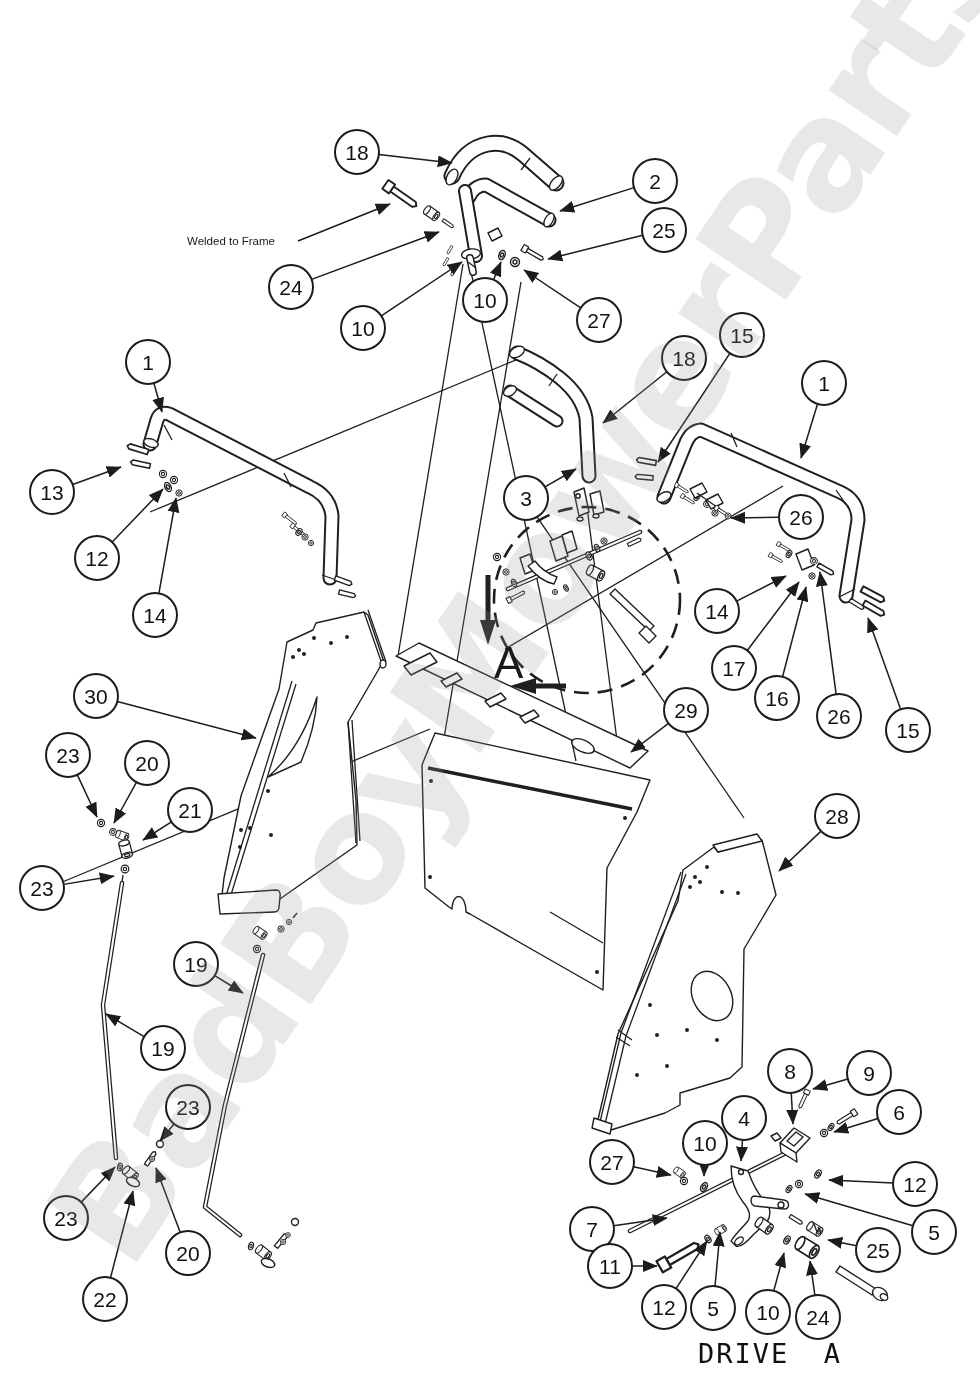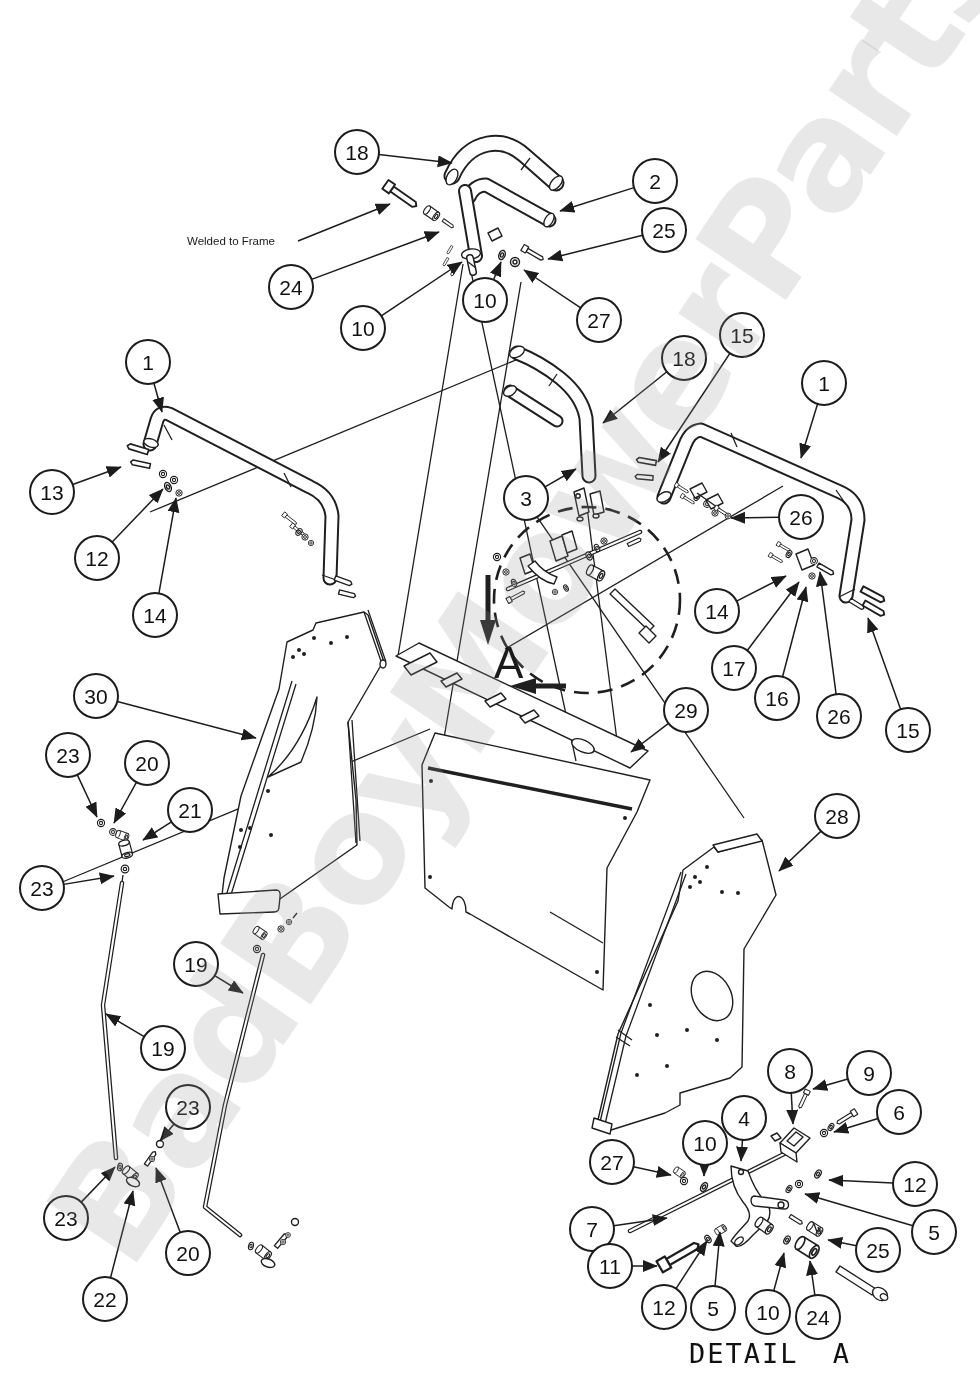--- a/index.html
+++ b/index.html
@@ -589,15 +589,15 @@
           <circle cx="818" cy="1317" r="22" class="callout-circle"></circle>
           <text x="818" y="1324.5" class="callout-text">24</text>
         </g>
       </g>
   </svg>
 
   <div class="watermark">BadBoyMowerParts.com</div>
 
   <div class="welded-label">Welded to Frame</div>
   <div class="detail-a-marker">A</div>
-  <div class="detail-a-caption">DETAIL A</div>
+  <div class="detail-a-caption">DRIVE A</div>
 
 </div>
 
 </body></html>

